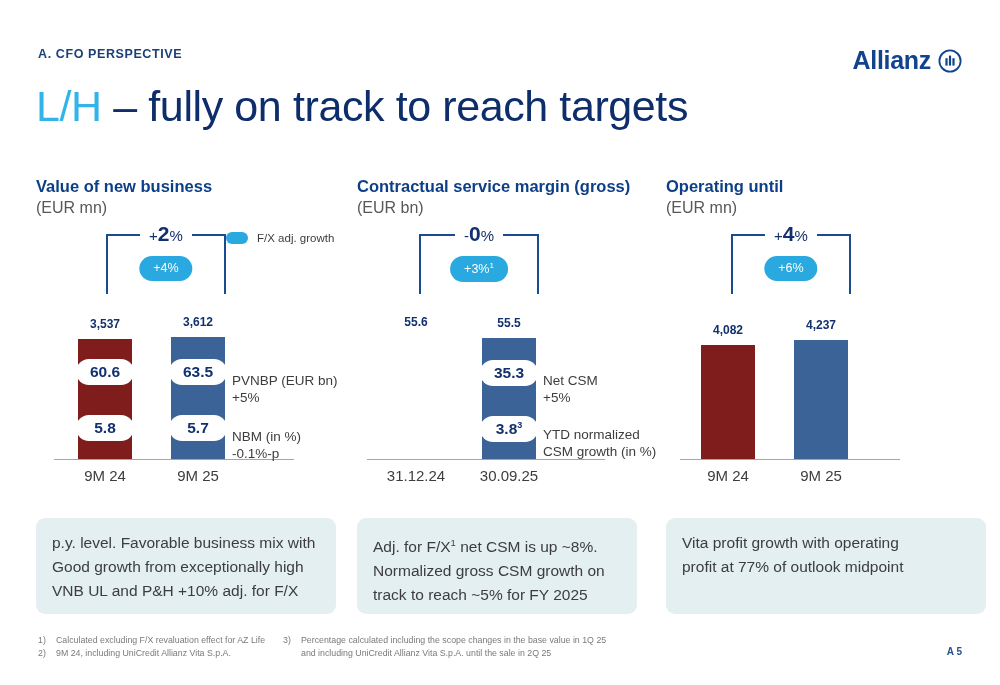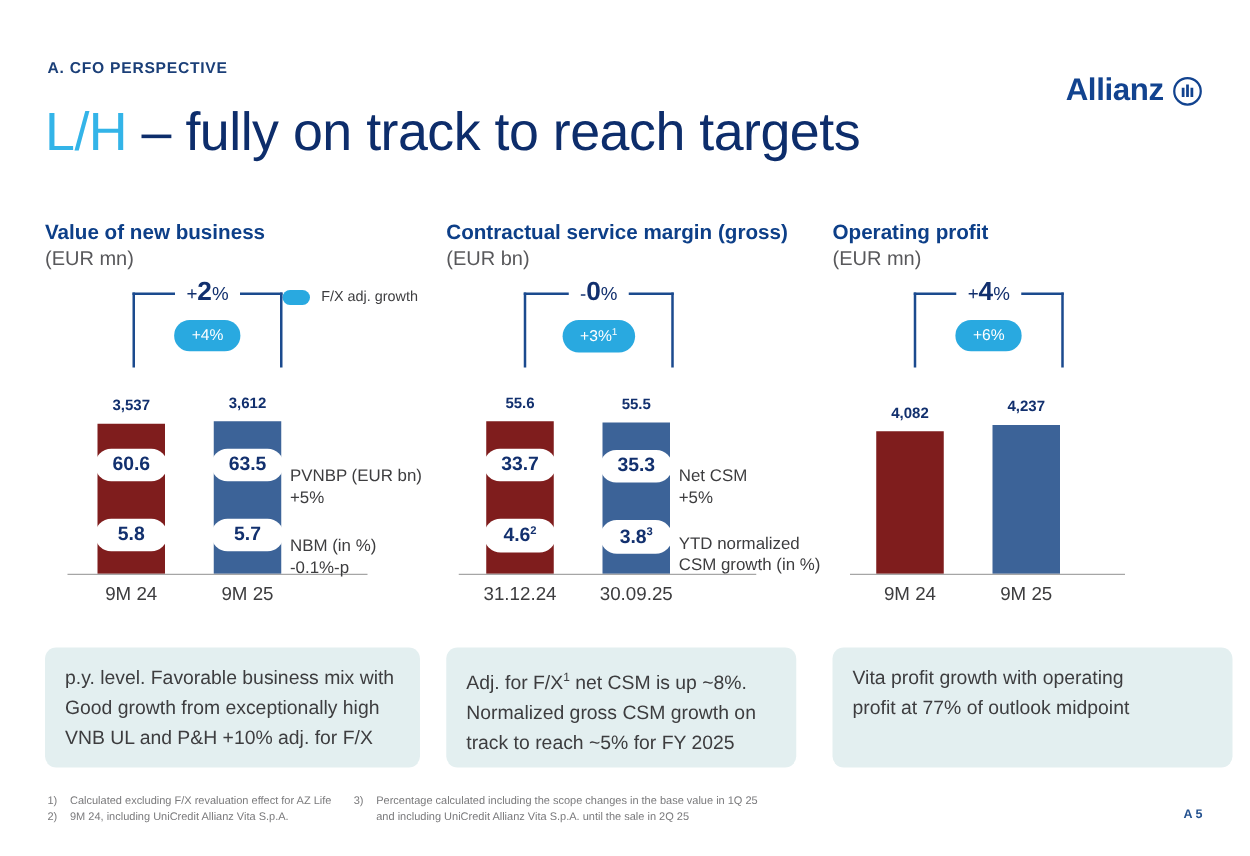--- a/index.html
+++ b/index.html
@@ -12,21 +12,21 @@
   .slide { position: relative; width: 1000px; height: 685px; background: #fff; }
 
   
   .eyebrow {
     position: absolute; left: 38px; top: 47px;
     font-size: 12.5px; font-weight: bold; letter-spacing: 0.6px;
     color: #1b3f78;
   }
   .logo {
     position: absolute; right: 38px; top: 46px;
-    display: flex; align-items: center; gap: 7px; margin-top: 12px;
+    display: flex; align-items: center; gap: 7px;
   }
   .logo-word {
     font-size: 25px; font-weight: bold; color: #12438f;
     letter-spacing: -0.3px;
   }
   .logo-mark { display:block; }
 
   .title {
     position: absolute; left: 36px; top: 82px;
     font-size: 43px; font-weight: normal; color: #0d2d6b;
@@ -236,24 +236,20 @@
         <span class="top-r" style="right:0; width:36px;"></span>
         <span class="arm-l"></span>
         <span class="arm-r"></span>
         <span class="bracket-label"><i>-</i><b>0</b><i>%</i></span>
         <span class="fx-pill"><span>+3%</span><sup>1</sup></span>
       </div>
 
       <div class="bars">
         <div class="bar-group" style="left:32px; width:54px; height:180px;">
           <span class="bar-value" style="bottom:130px;">55.6</span>
-          <div class="bar light" style="height:122px;">
-            <span class="val-pill" style="top:22px;"><span>33.7</span></span>
-            <span class="val-pill" style="top:78px;"><span>4.6</span><sup>2</sup></span>
-          </div>
         </div>
         <div class="bar-group" style="left:125px; width:54px; height:180px;">
           <span class="bar-value" style="bottom:129px;">55.5</span>
           <div class="bar dark" style="height:121px;">
             <span class="val-pill" style="top:22px;"><span>35.3</span></span>
             <span class="val-pill" style="top:78px;"><span>3.8</span><sup>3</sup></span>
           </div>
         </div>
       </div>
 
@@ -266,21 +262,21 @@
         <div>+5%</div>
       </div>
       <div class="side-note" style="left:186px; top:160px;">
         <div>YTD normalized</div>
         <div>CSM growth (in %)</div>
       </div>
     </div>
   </div>
 
   <div class="panel" id="panel-2">
-    <div class="panel-title">Operating profit</div>
+    <div class="panel-title">Operating until</div>
     <div class="panel-unit">(EUR mn)</div>
 
     <div class="chart">
 
       <div class="bracket" style="left:65px; top:2px; width:120px; height:60px;">
         <span class="top-l" style="left:0; width:34px;"></span>
         <span class="top-r" style="right:0; width:34px;"></span>
         <span class="arm-l"></span>
         <span class="arm-r"></span>
         <span class="bracket-label"><i>+</i><b>4</b><i>%</i></span>

